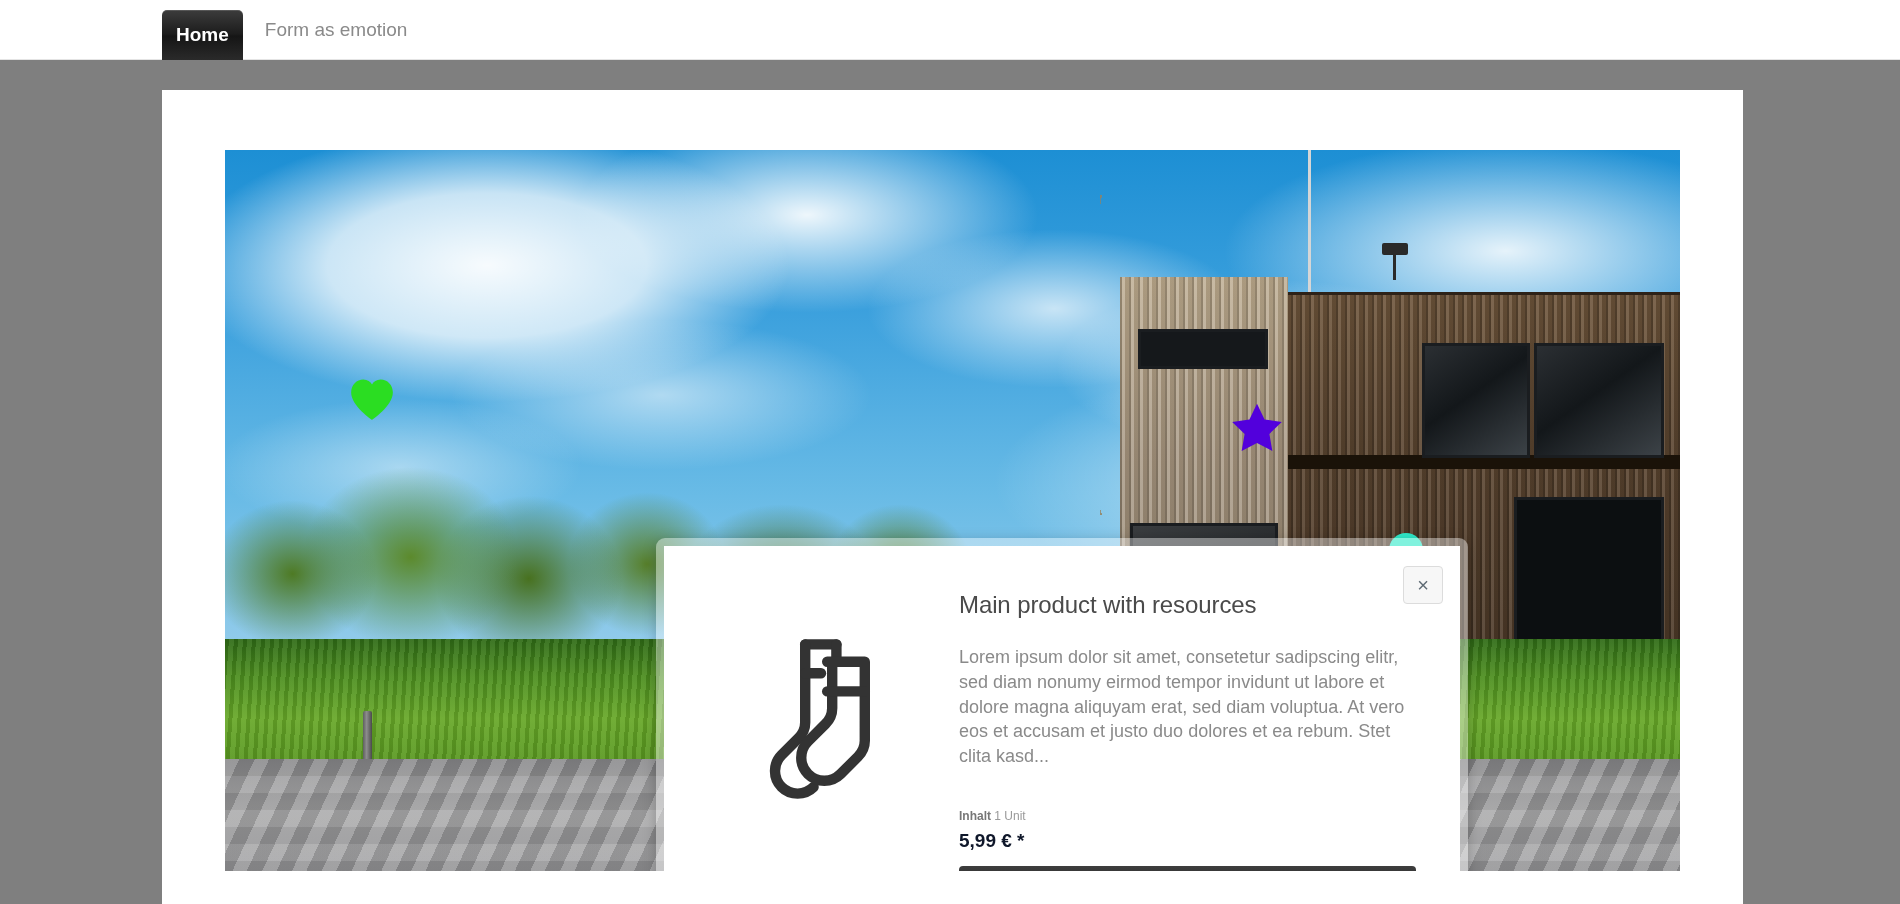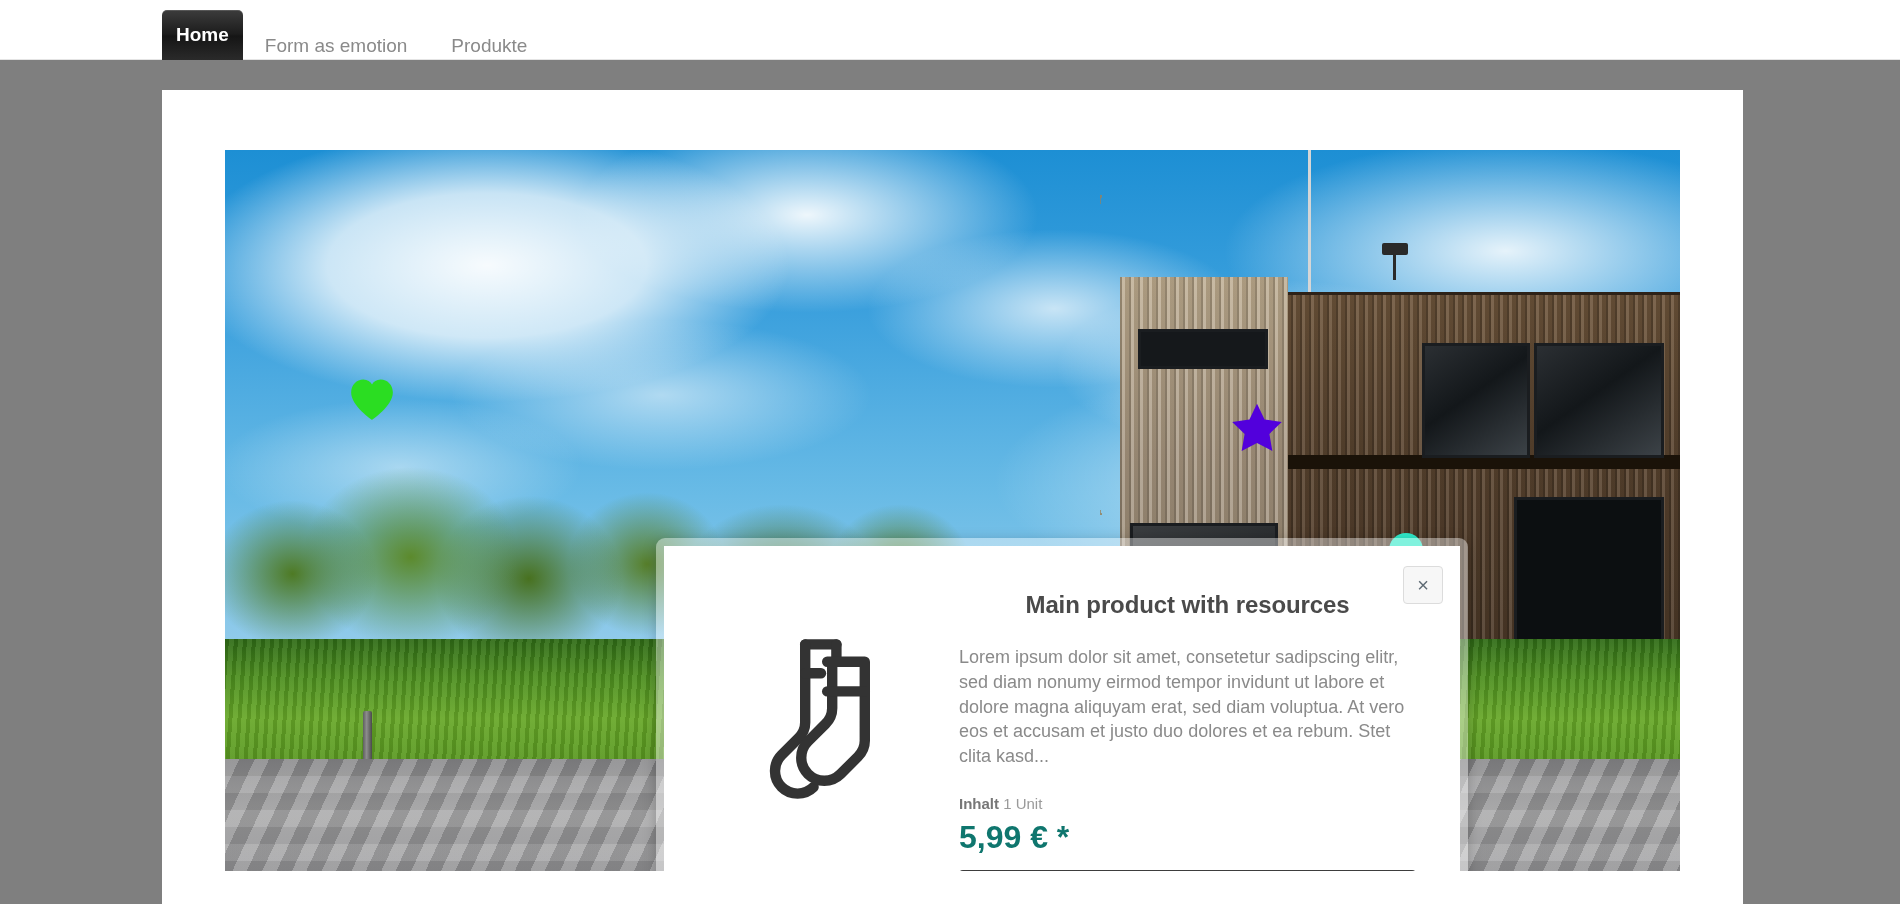--- a/index.html
+++ b/index.html
@@ -28,21 +28,21 @@
     left: 162px;
     top: 0;
     height: 60px;
     display: flex;
     align-items: flex-end;
     list-style: none;
   }
   .nav-item {
     font-size: 19px;
     color: #8a8a8a;
-    padding: 16px 22px;
+    padding: 0 22px;
     height: 60px;
     line-height: 60px;
     cursor: pointer;
     white-space: nowrap;
   }
   .nav-item.active {
     background: linear-gradient(to bottom, #3c3c3c 0%, #1c1c1c 48%, #151515 52%, #2a2a2a 100%);
     color: #ffffff;
     font-weight: bold;
     border-radius: 5px 5px 0 0;
@@ -278,47 +278,46 @@
     justify-content: center;
     padding-top: 58px;
   }
   .product-info-col {
     flex: 1;
     padding-left: 6px;
     padding-right: 10px;
   }
   .product-title {
     font-size: 24px;
-    font-weight: bold;
+    font-weight: normal;
     color: #4a4a4a;
     margin: 15px 0 0 0;
     letter-spacing: -.1px;
-    text-align: center;
   }
   .product-desc {
     margin-top: 26px;
     font-size: 18px;
     line-height: 1.38;
     color: #8a8a8a;
     max-width: 545px;
   }
   .product-content-line {
-    margin-top: 26px;
-    font-size: 15px;
+    margin-top: 40px;
+    font-size: 12px;
     color: #9a9a9a;
   }
   .product-content-line .lbl {
     font-weight: bold;
     color: #777777;
   }
   .product-price {
     margin-top: 7px;
-    font-size: 32px;
+    font-size: 19px;
     font-weight: bold;
-    color: #0f766e;
+    color: #0f172a;
   }
   .buy-button {
     display: block;
     position: relative;
     margin-top: 14px;
     width: 100%;
     height: 45px;
     line-height: 45px;
     text-align: center;
     border-radius: 4px;
@@ -338,21 +337,20 @@
     font-weight: normal;
   }
 </style>
 </head>
 <body>
 
 <div class="topbar">
   <ul class="nav-list">
     <li class="nav-item active">Home</li>
     <li class="nav-item">Form as emotion</li>
-    <li class="nav-item">Produkte</li>
   </ul>
 </div>
 
 <div class="page-bg"></div>
 
 <div class="content-container">
 
   <div class="emotion-banner">
 
     <div class="sky"></div>

